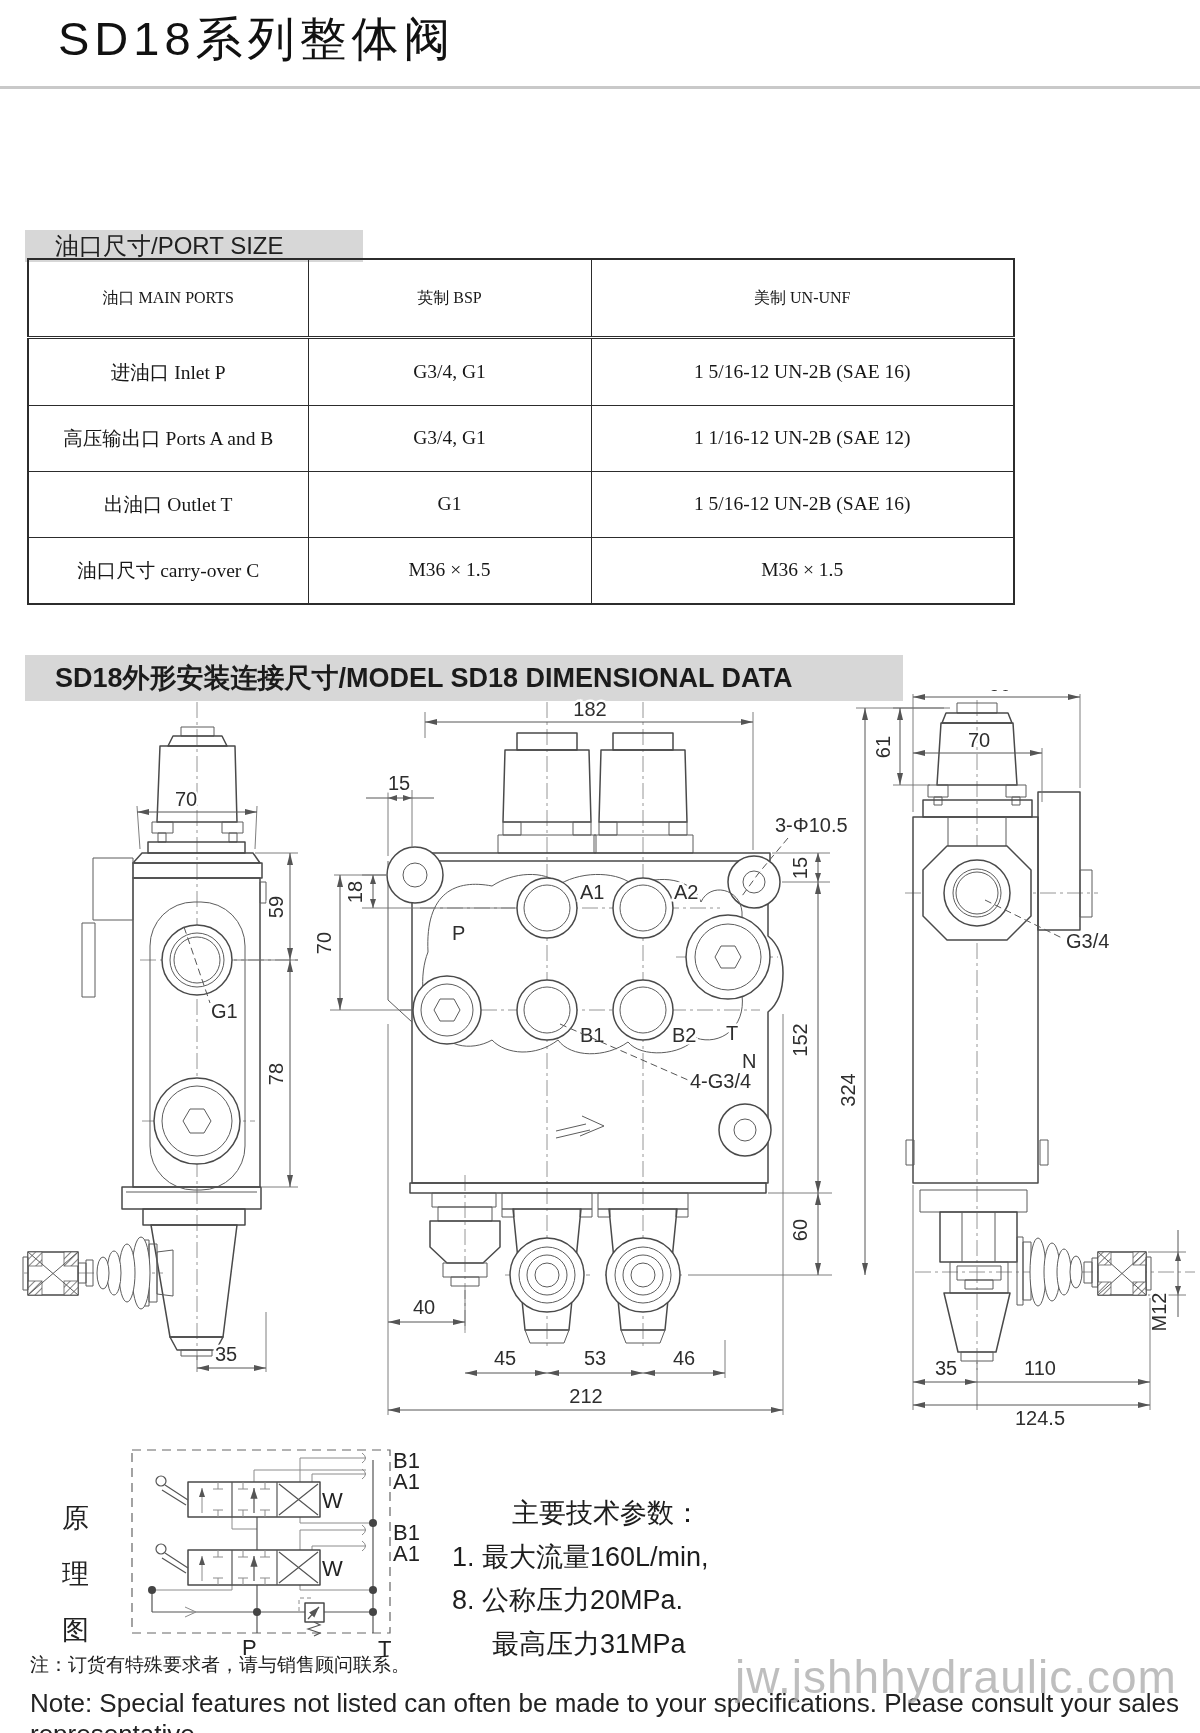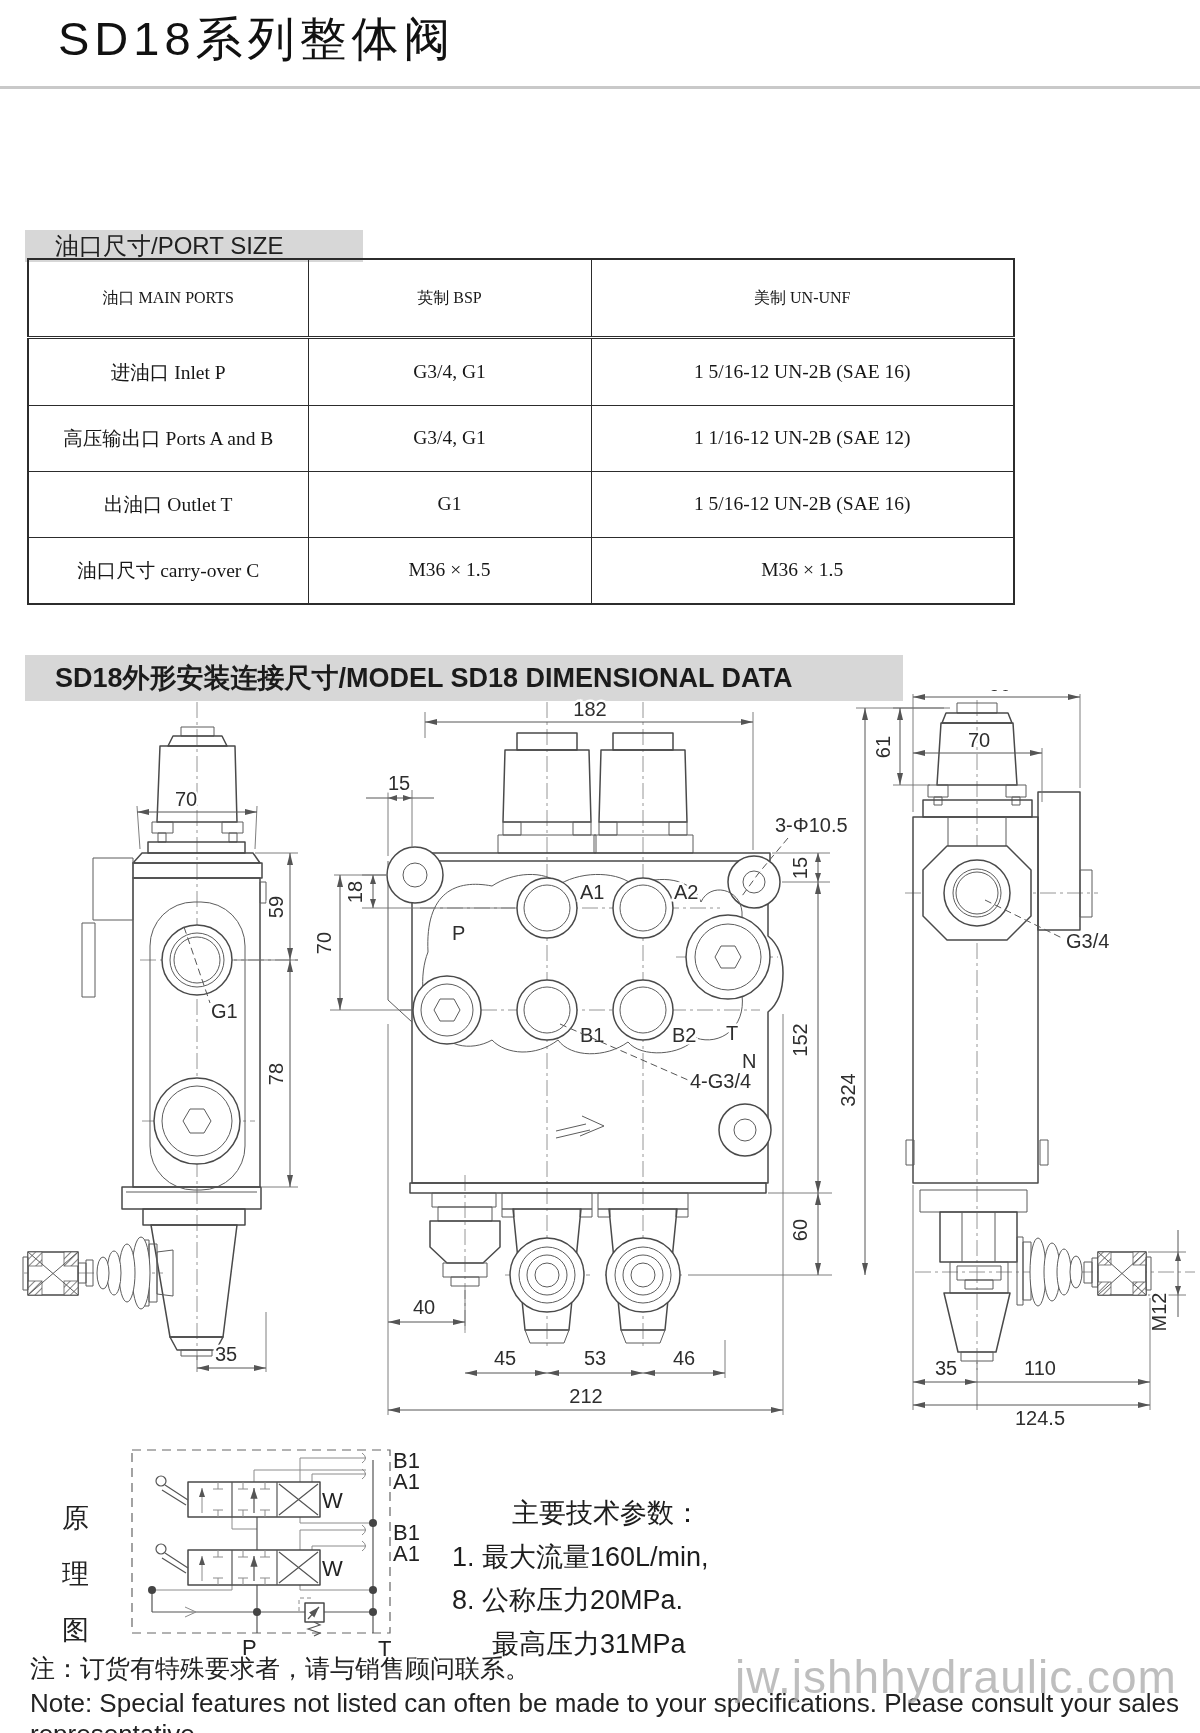--- a/index.html
+++ b/index.html
@@ -25,21 +25,21 @@
     display:flex;align-items:center;padding-left:30px;box-sizing:border-box;
     font-size:27px;font-weight:600;color:#1b1b1b;}
   
   #drawing{left:0;top:690px;}
   
   #schematic-caption{left:62px;top:1500px;display:flex;flex-direction:column;gap:20px;
     font-size:27px;color:#222;}
   #tech-params{left:452px;top:1492px;font-size:27px;color:#1d1d1d;line-height:1.62;}
   #tech-params .tp-title{padding-left:60px;}
   #tech-params .tp-ind{padding-left:40px;}
-  #note-cn{left:30px;top:1652px;font-size:25px;color:#222;}
+  #note-cn{left:30px;top:1652px;font-size:19px;color:#222;}
   #note-en{left:30px;top:1688px;font-size:26px;color:#222;}
   #watermark{left:735px;top:1650px;width:470px;font-size:46px;color:#aeaeae;opacity:.8;
     letter-spacing:1px;white-space:nowrap;overflow:hidden;}
   
   .o{fill:none;stroke:#4a4a4a;stroke-width:1.5;stroke-linejoin:round;}
   .o2{fill:none;stroke:#5c5c5c;stroke-width:1;stroke-linejoin:round;}
   .wf{fill:#fff;stroke:#4a4a4a;stroke-width:1.5;stroke-linejoin:round;}
   .wf2{fill:#fff;stroke:#5c5c5c;stroke-width:1;}
   .cl{fill:none;stroke:#8a8a8a;stroke-width:.9;stroke-dasharray:16 4 3 4;}
   .ext{fill:none;stroke:#6f6f6f;stroke-width:.9;}

